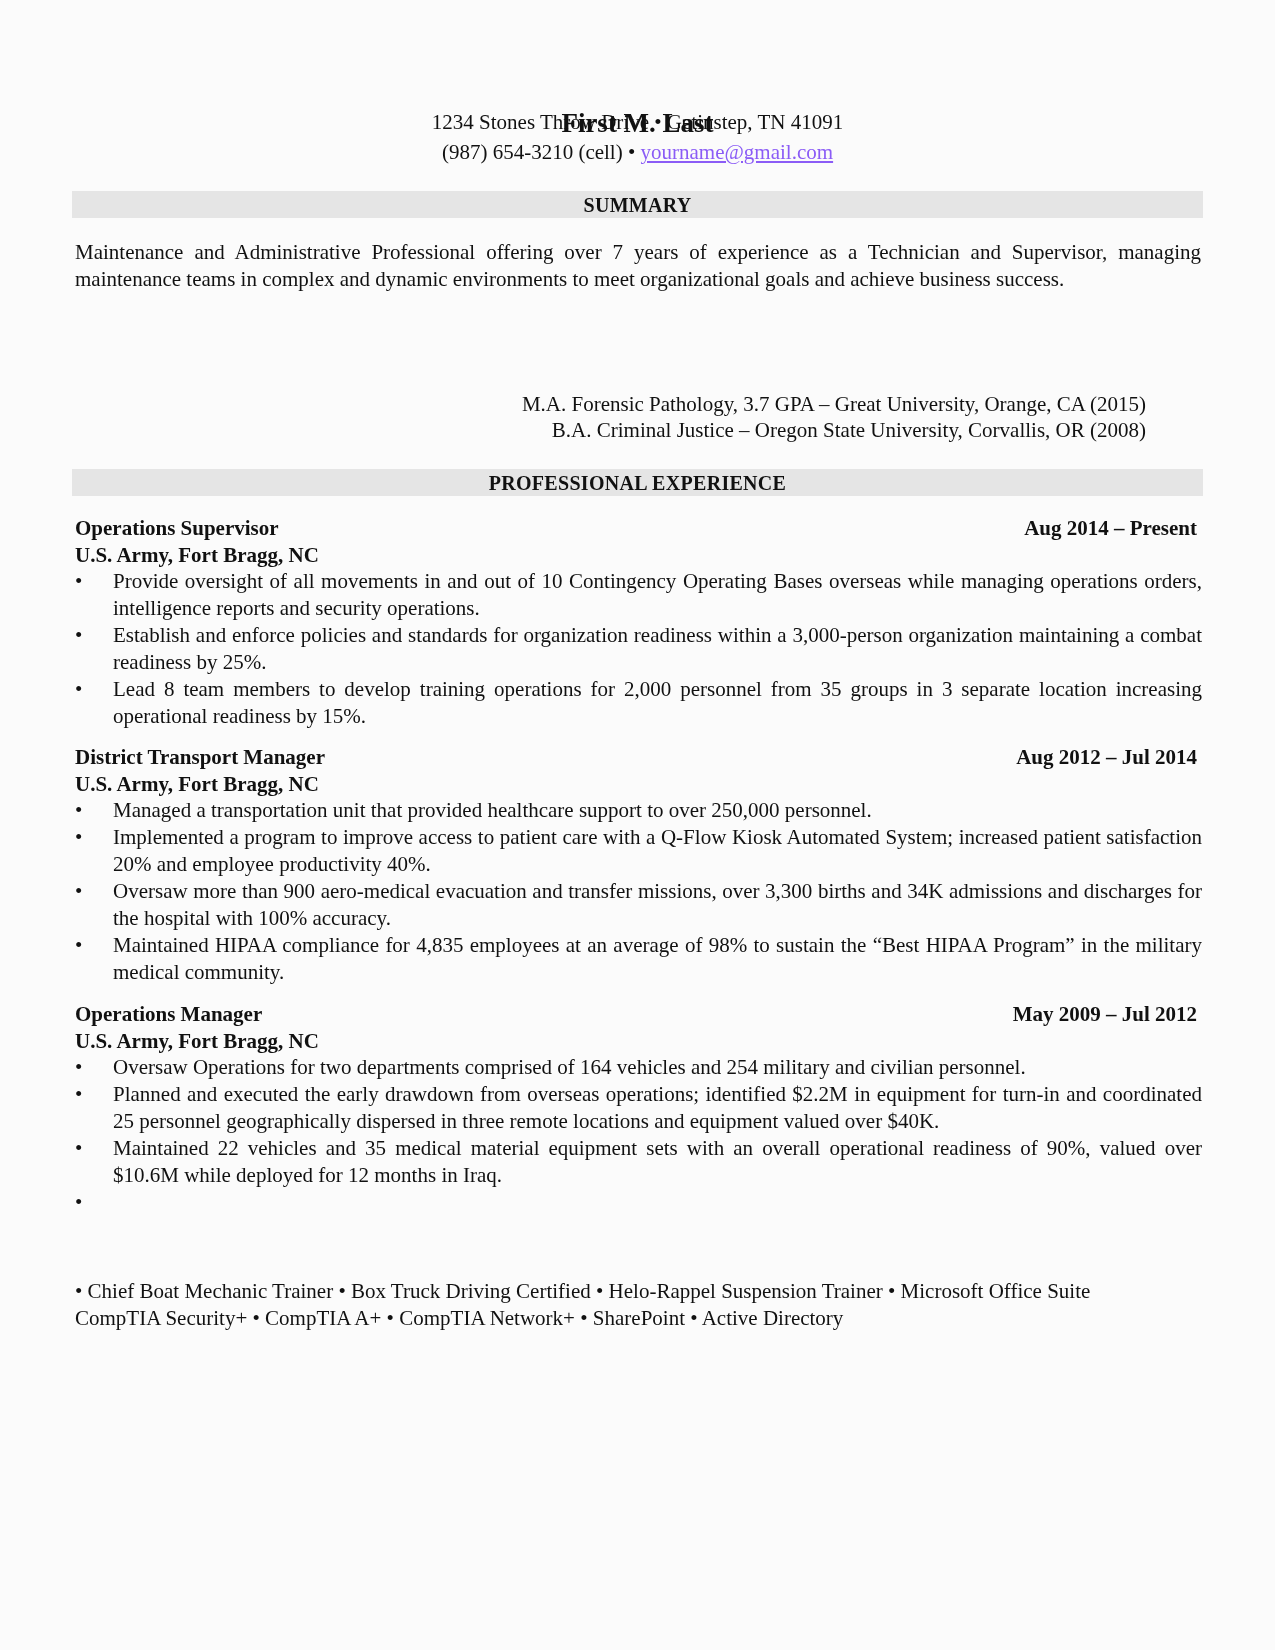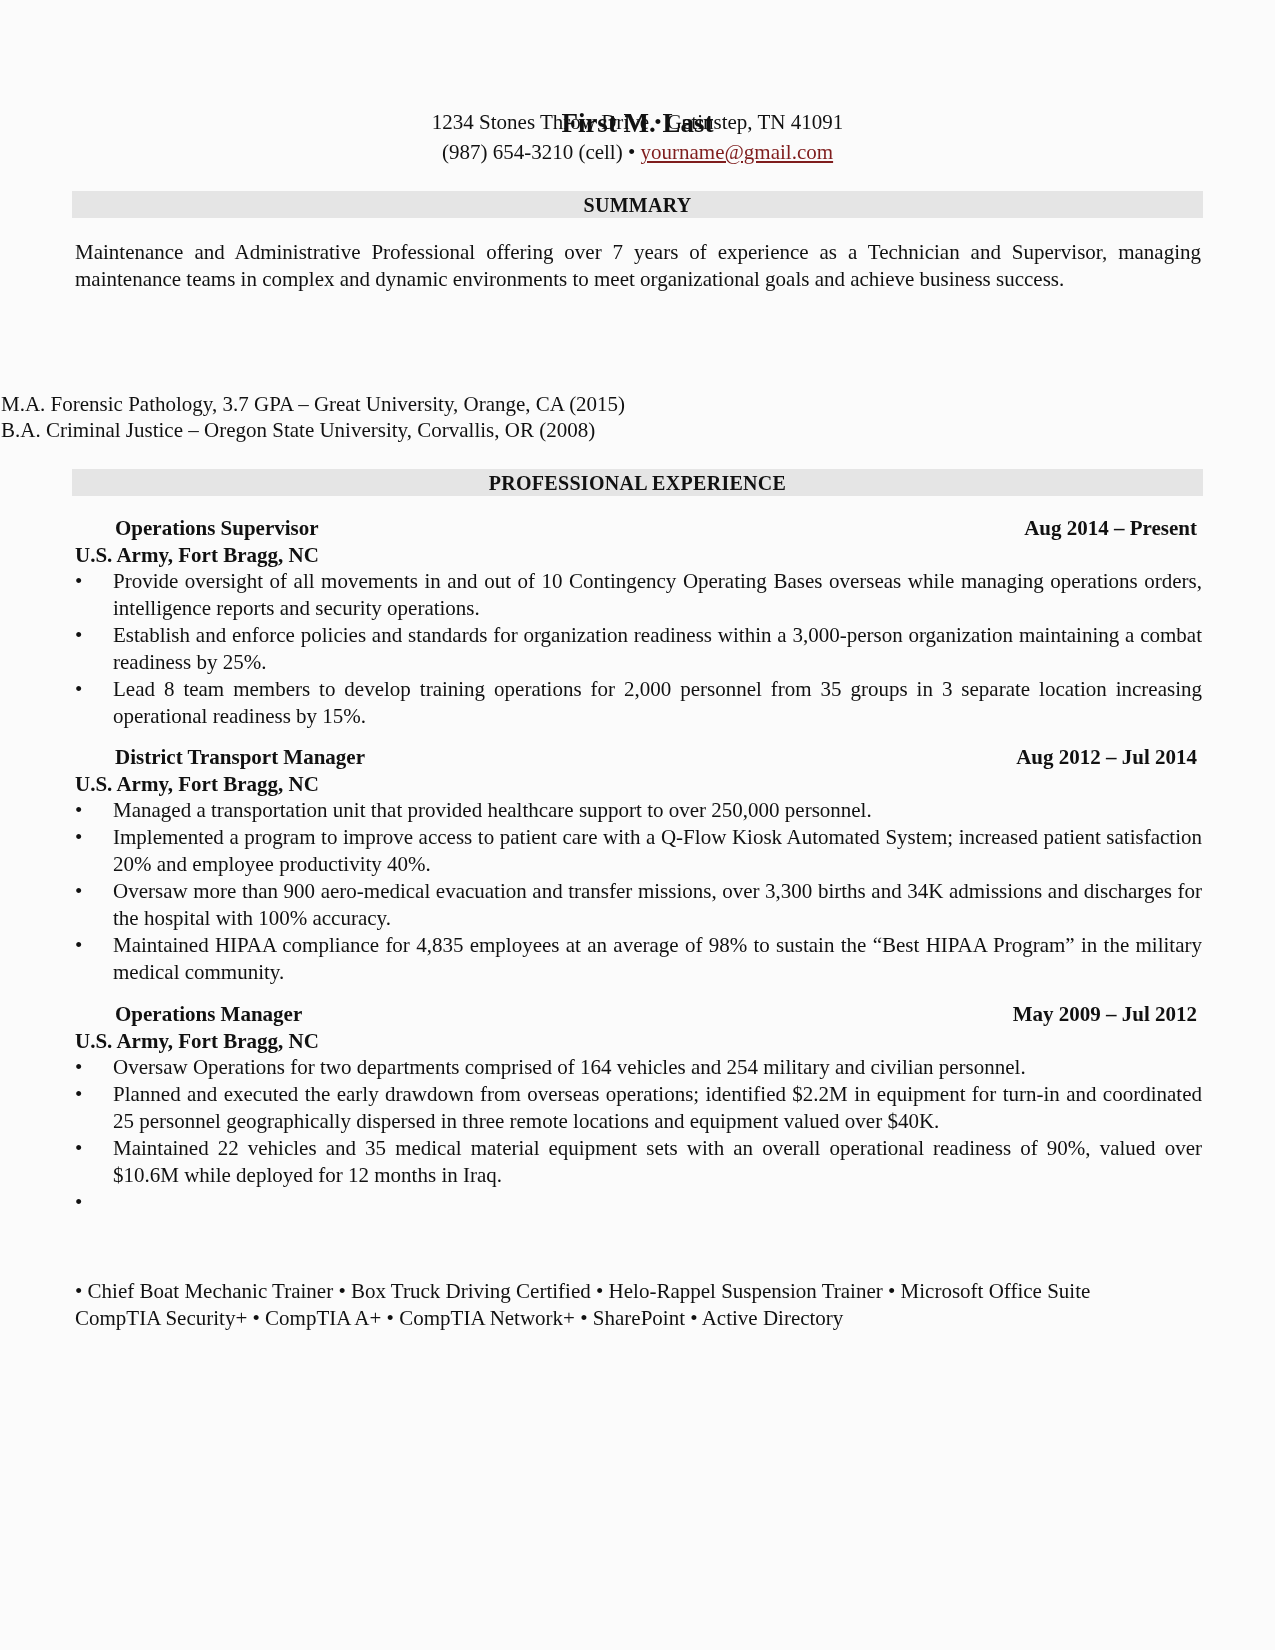--- a/index.html
+++ b/index.html
@@ -3,27 +3,27 @@
 <meta charset="utf-8">
 <style>
   html, body { margin:0; padding:0; }
   body { width:1275px; height:1650px; background:#fbfbfb; position:relative; overflow:hidden;
          font-family:"Liberation Serif","DejaVu Serif",serif; color:#111; }
   .page { position:absolute; left:0; top:0; width:1275px; height:1650px; }
   .hdr { position:absolute; left:0; width:1275px; text-align:center; }
   .name { top:76px; font-size:27px; font-weight:bold;margin-top:32px; }
   .addr { top:110px; font-size:21px; }
   .phone { top:140px; font-size:21px; }
-  .email { color:#7f1d1d; text-decoration:underline; }
+  .email { color:#8b5cf6; text-decoration:underline; }
   .band { position:absolute; left:72px; width:1131px; height:27px; background:#e5e5e5;
           text-align:center; font-weight:bold; font-size:20px; line-height:28px; letter-spacing:0.3px; }
   .para { position:absolute; left:75px; width:1126px; font-size:21px; line-height:27px; text-align:justify; }
-  .center { position:absolute; left:1px; width:1138px; text-align:left; font-size:21px; line-height:27px; }
+  .center { position:absolute; left:8px; width:1138px; text-align:right; font-size:21px; line-height:27px; }
   .job { position:absolute; left:75px; width:1122px; }
-  .jobhead { display:flex; justify-content:space-between; font-weight:bold; font-size:21px; line-height:27px;margin-left:40px; }
+  .jobhead { display:flex; justify-content:space-between; font-weight:bold; font-size:21px; line-height:27px; }
   .org { font-weight:bold; font-size:21px; line-height:26px; }
   ul { list-style:none; margin:0; padding:0; }
   li { position:relative; padding-left:38px; font-size:21px; line-height:27px; text-align:justify; width:1089px; }
   li .dot { position:absolute; left:0; top:0; }
   .skills { position:absolute; left:75px; width:1130px; font-size:21px; line-height:27px; }
 </style>
 </head>
 <body>
 
 <div class="page">

